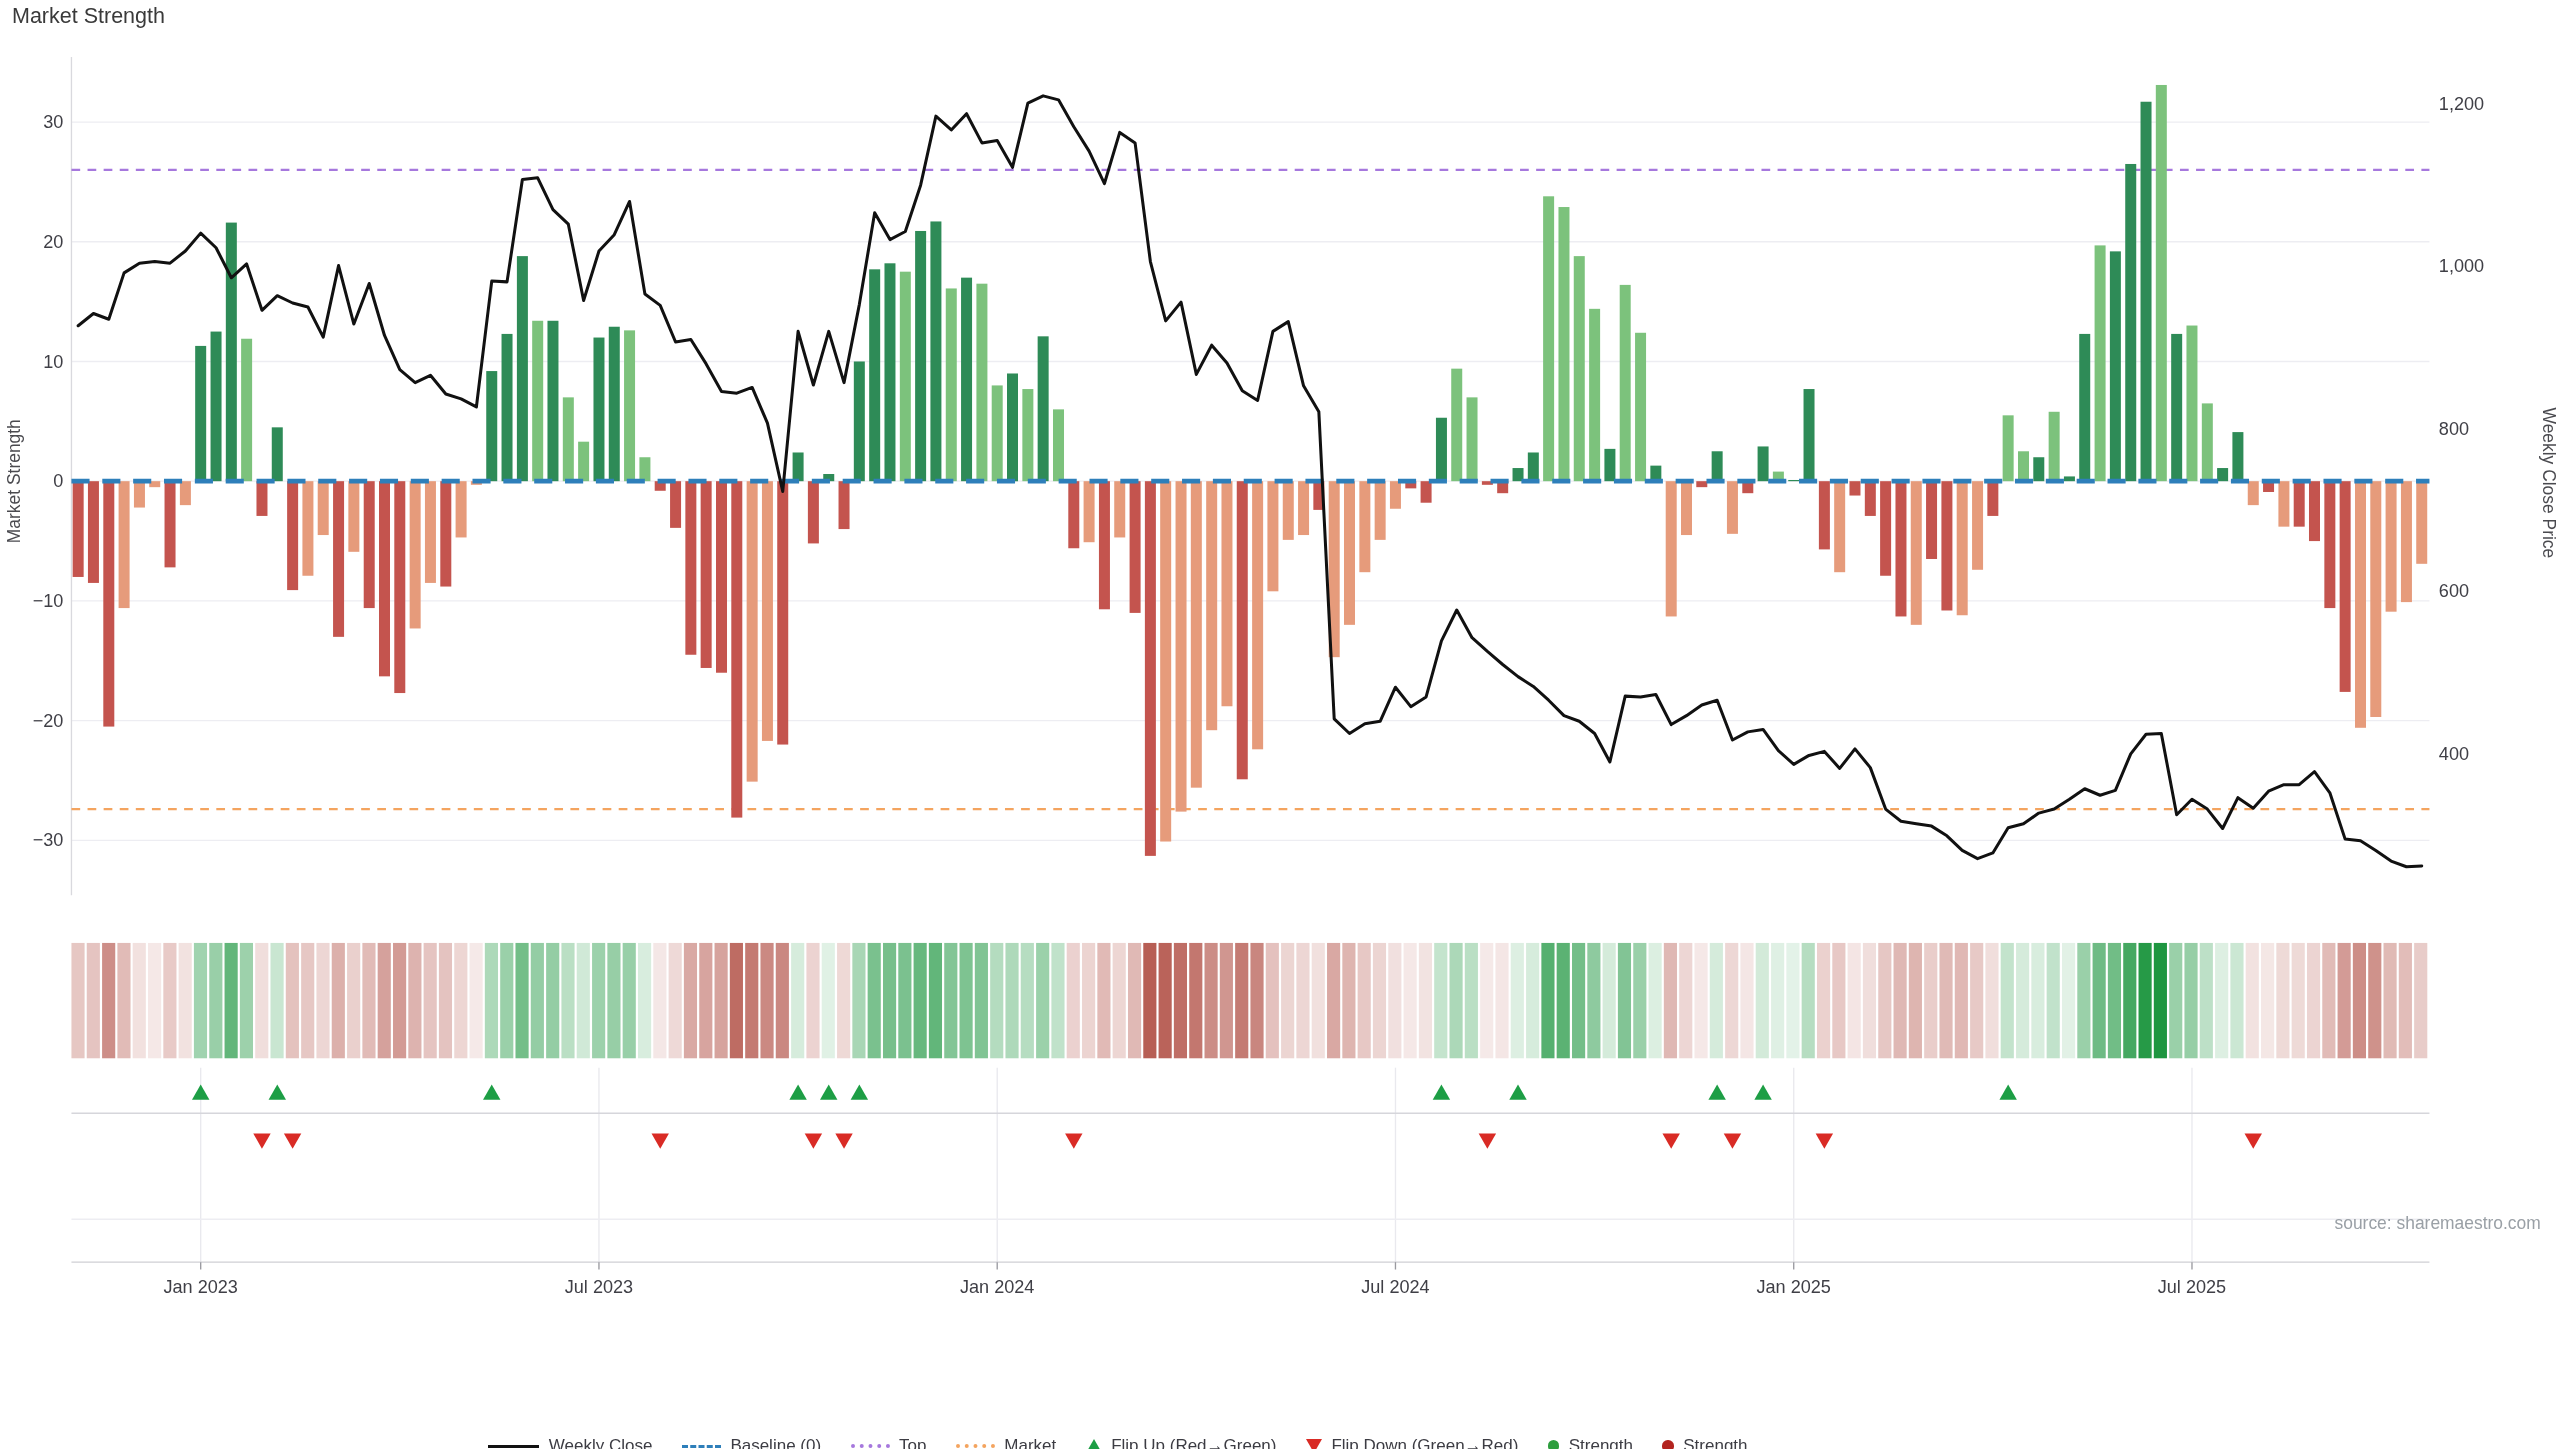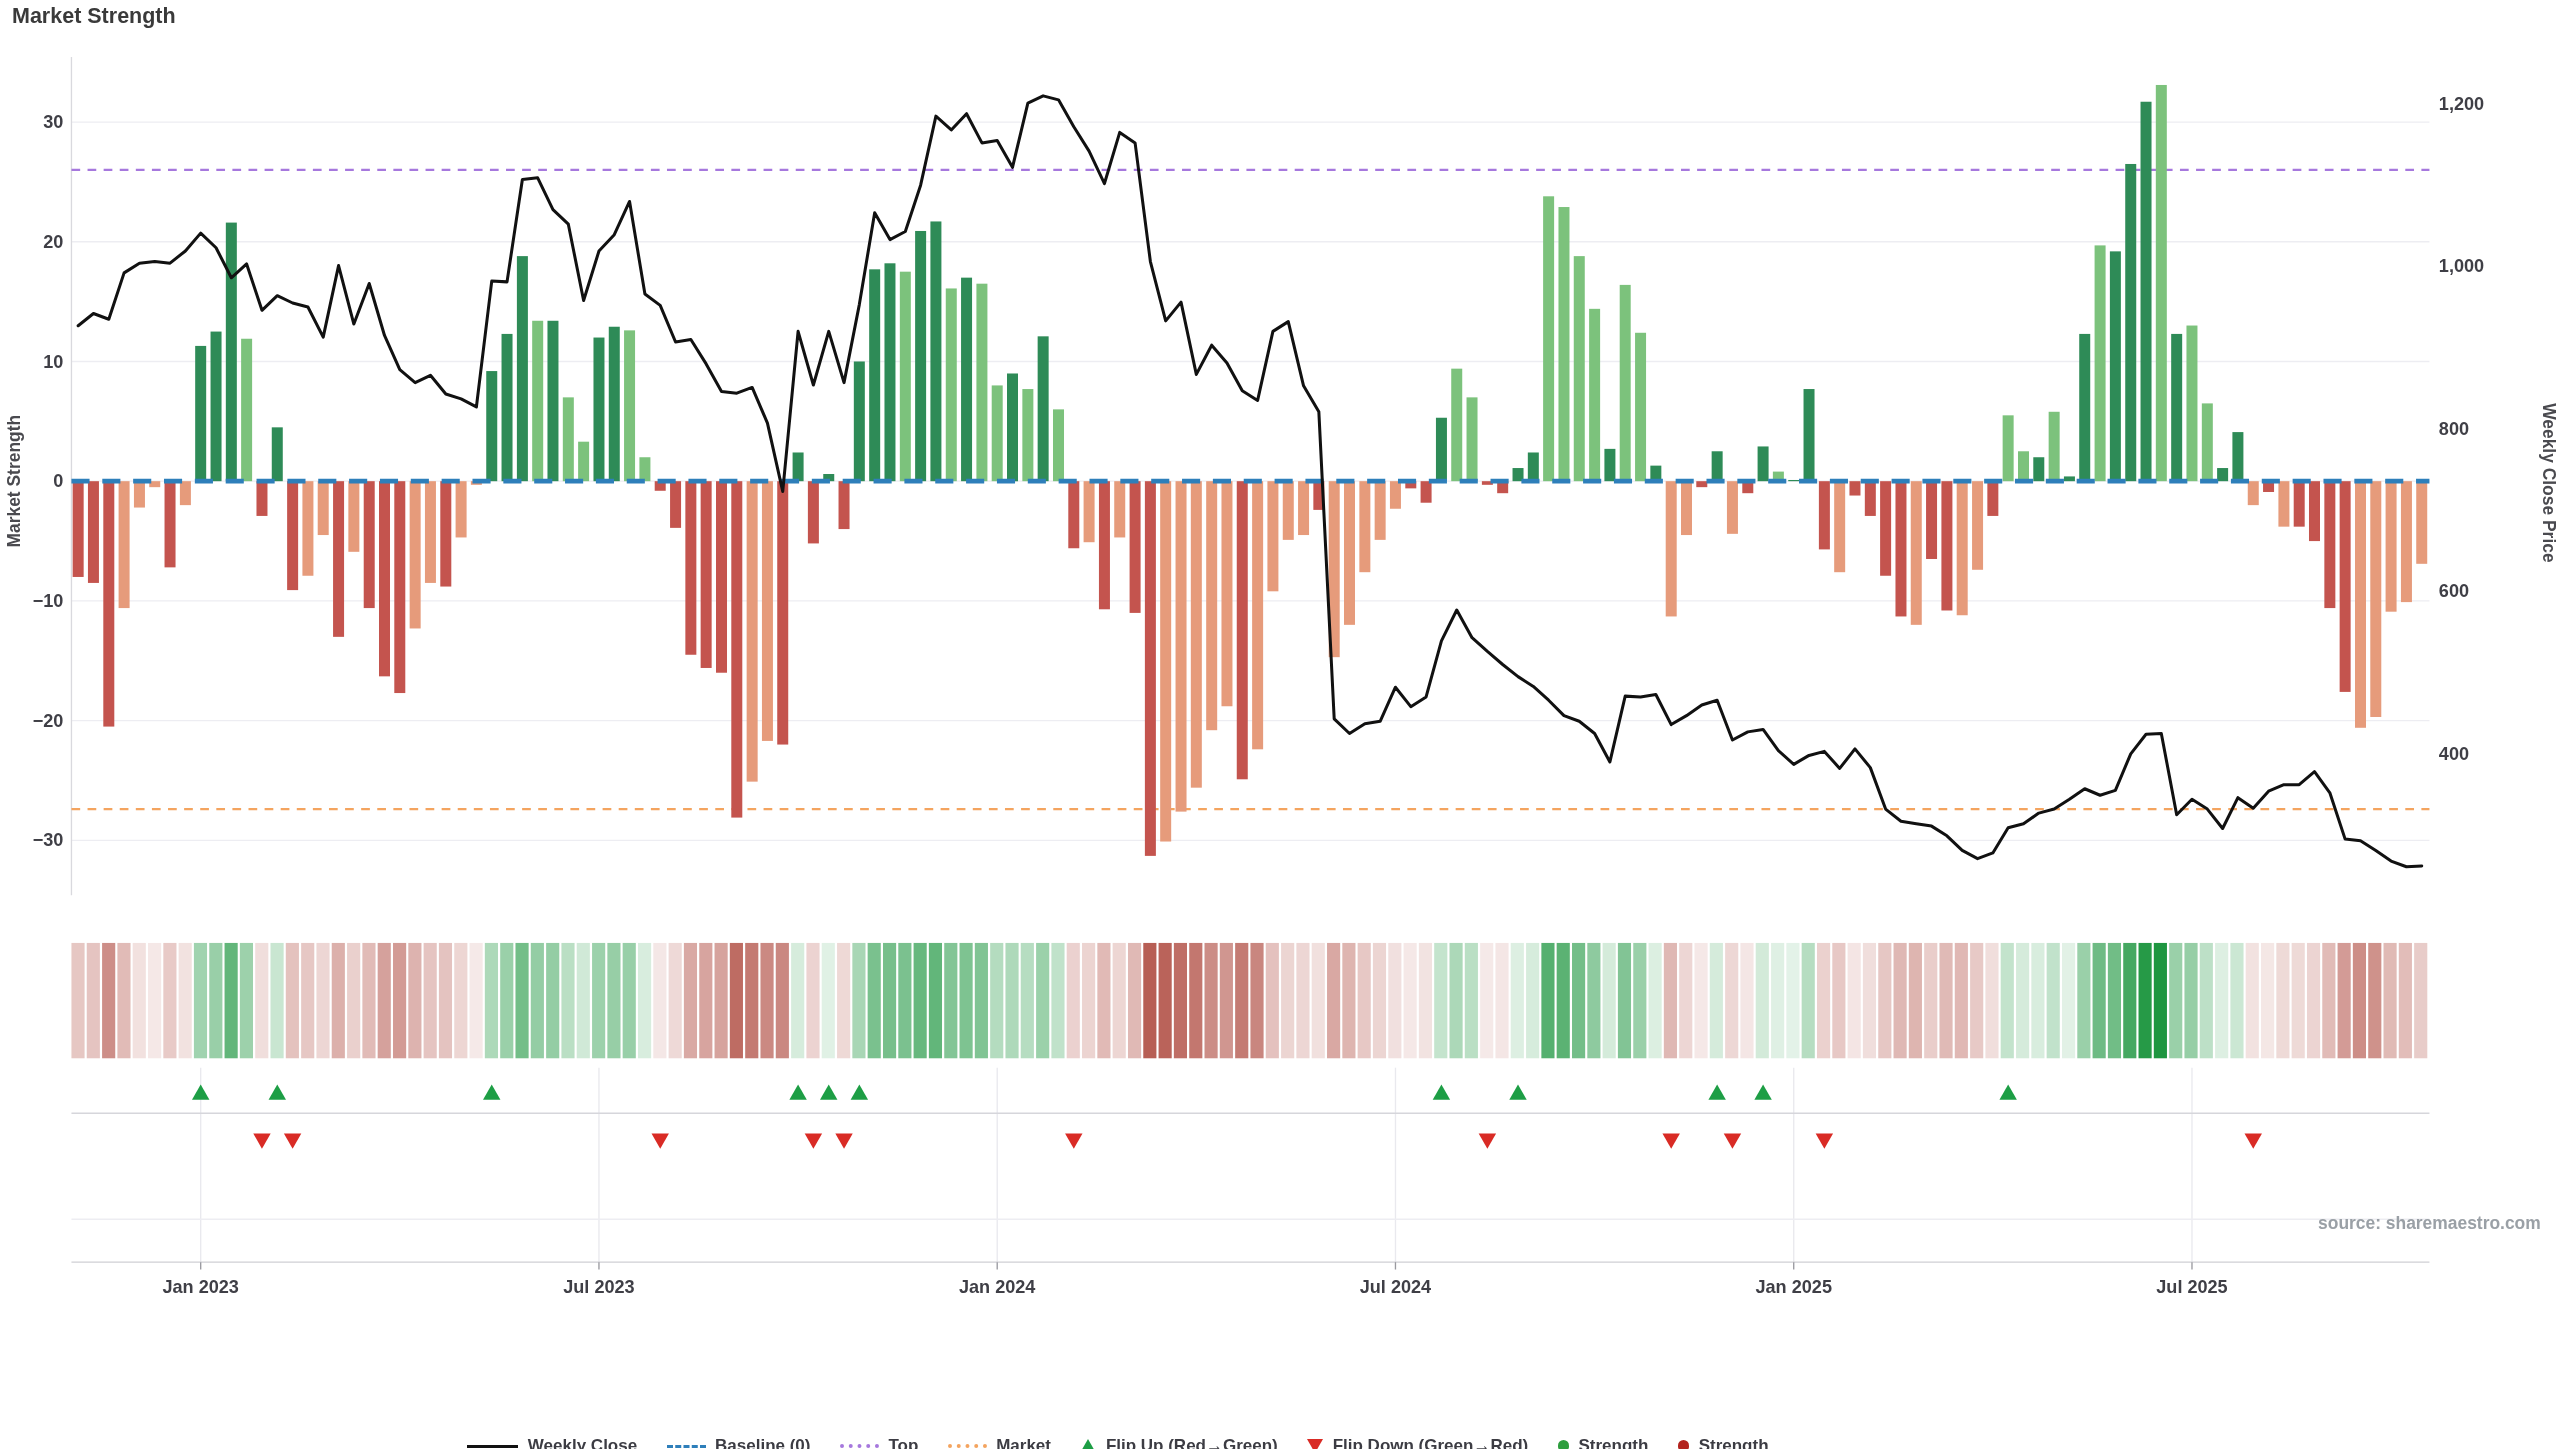--- a/index.html
+++ b/index.html
@@ -1,17 +1,17 @@
 <!DOCTYPE html>
 <html style="font-size:10.7px"><head>
 <meta charset="utf-8">
 <style>
   html,body{margin:0;padding:0;width:2576px;height:1449px;background:#ffffff;overflow:hidden;
     font-family:"Liberation Sans","DejaVu Sans",sans-serif;}
-  .stage{position:relative;width:2576px;height:1449px;font-weight:bold;}
+  .stage{position:relative;width:2576px;height:1449px;}
   .title{position:absolute;left:12px;top:4px;font-size:21.5px;color:#3a3a3a;}
   #chart{position:absolute;left:0;top:0;}
   .legend{position:absolute;left:0;top:1428px;width:2236px;display:flex;justify-content:center;
     align-items:center;gap:29.5px;font-size:17px;color:#3c3c43;margin-top:8px;}
   .li{display:flex;align-items:center;gap:9.4px;cursor:pointer;}
   .sw-line{width:51px;height:0;border-top:3.4px solid #111;}
   .sw-dash{width:39px;height:0;border-top:3.4px dashed #2e7fba;}
   .sw-dot{width:39px;height:0;border-top:4px dotted #a678dd;}
   .sw-tri-up{width:0;height:0;border-left:8.7px solid transparent;border-right:8.7px solid transparent;border-bottom:14.8px solid #1d9e45;}
   .sw-tri-down{width:0;height:0;border-left:8.7px solid transparent;border-right:8.7px solid transparent;border-top:14.8px solid #d92b25;}

